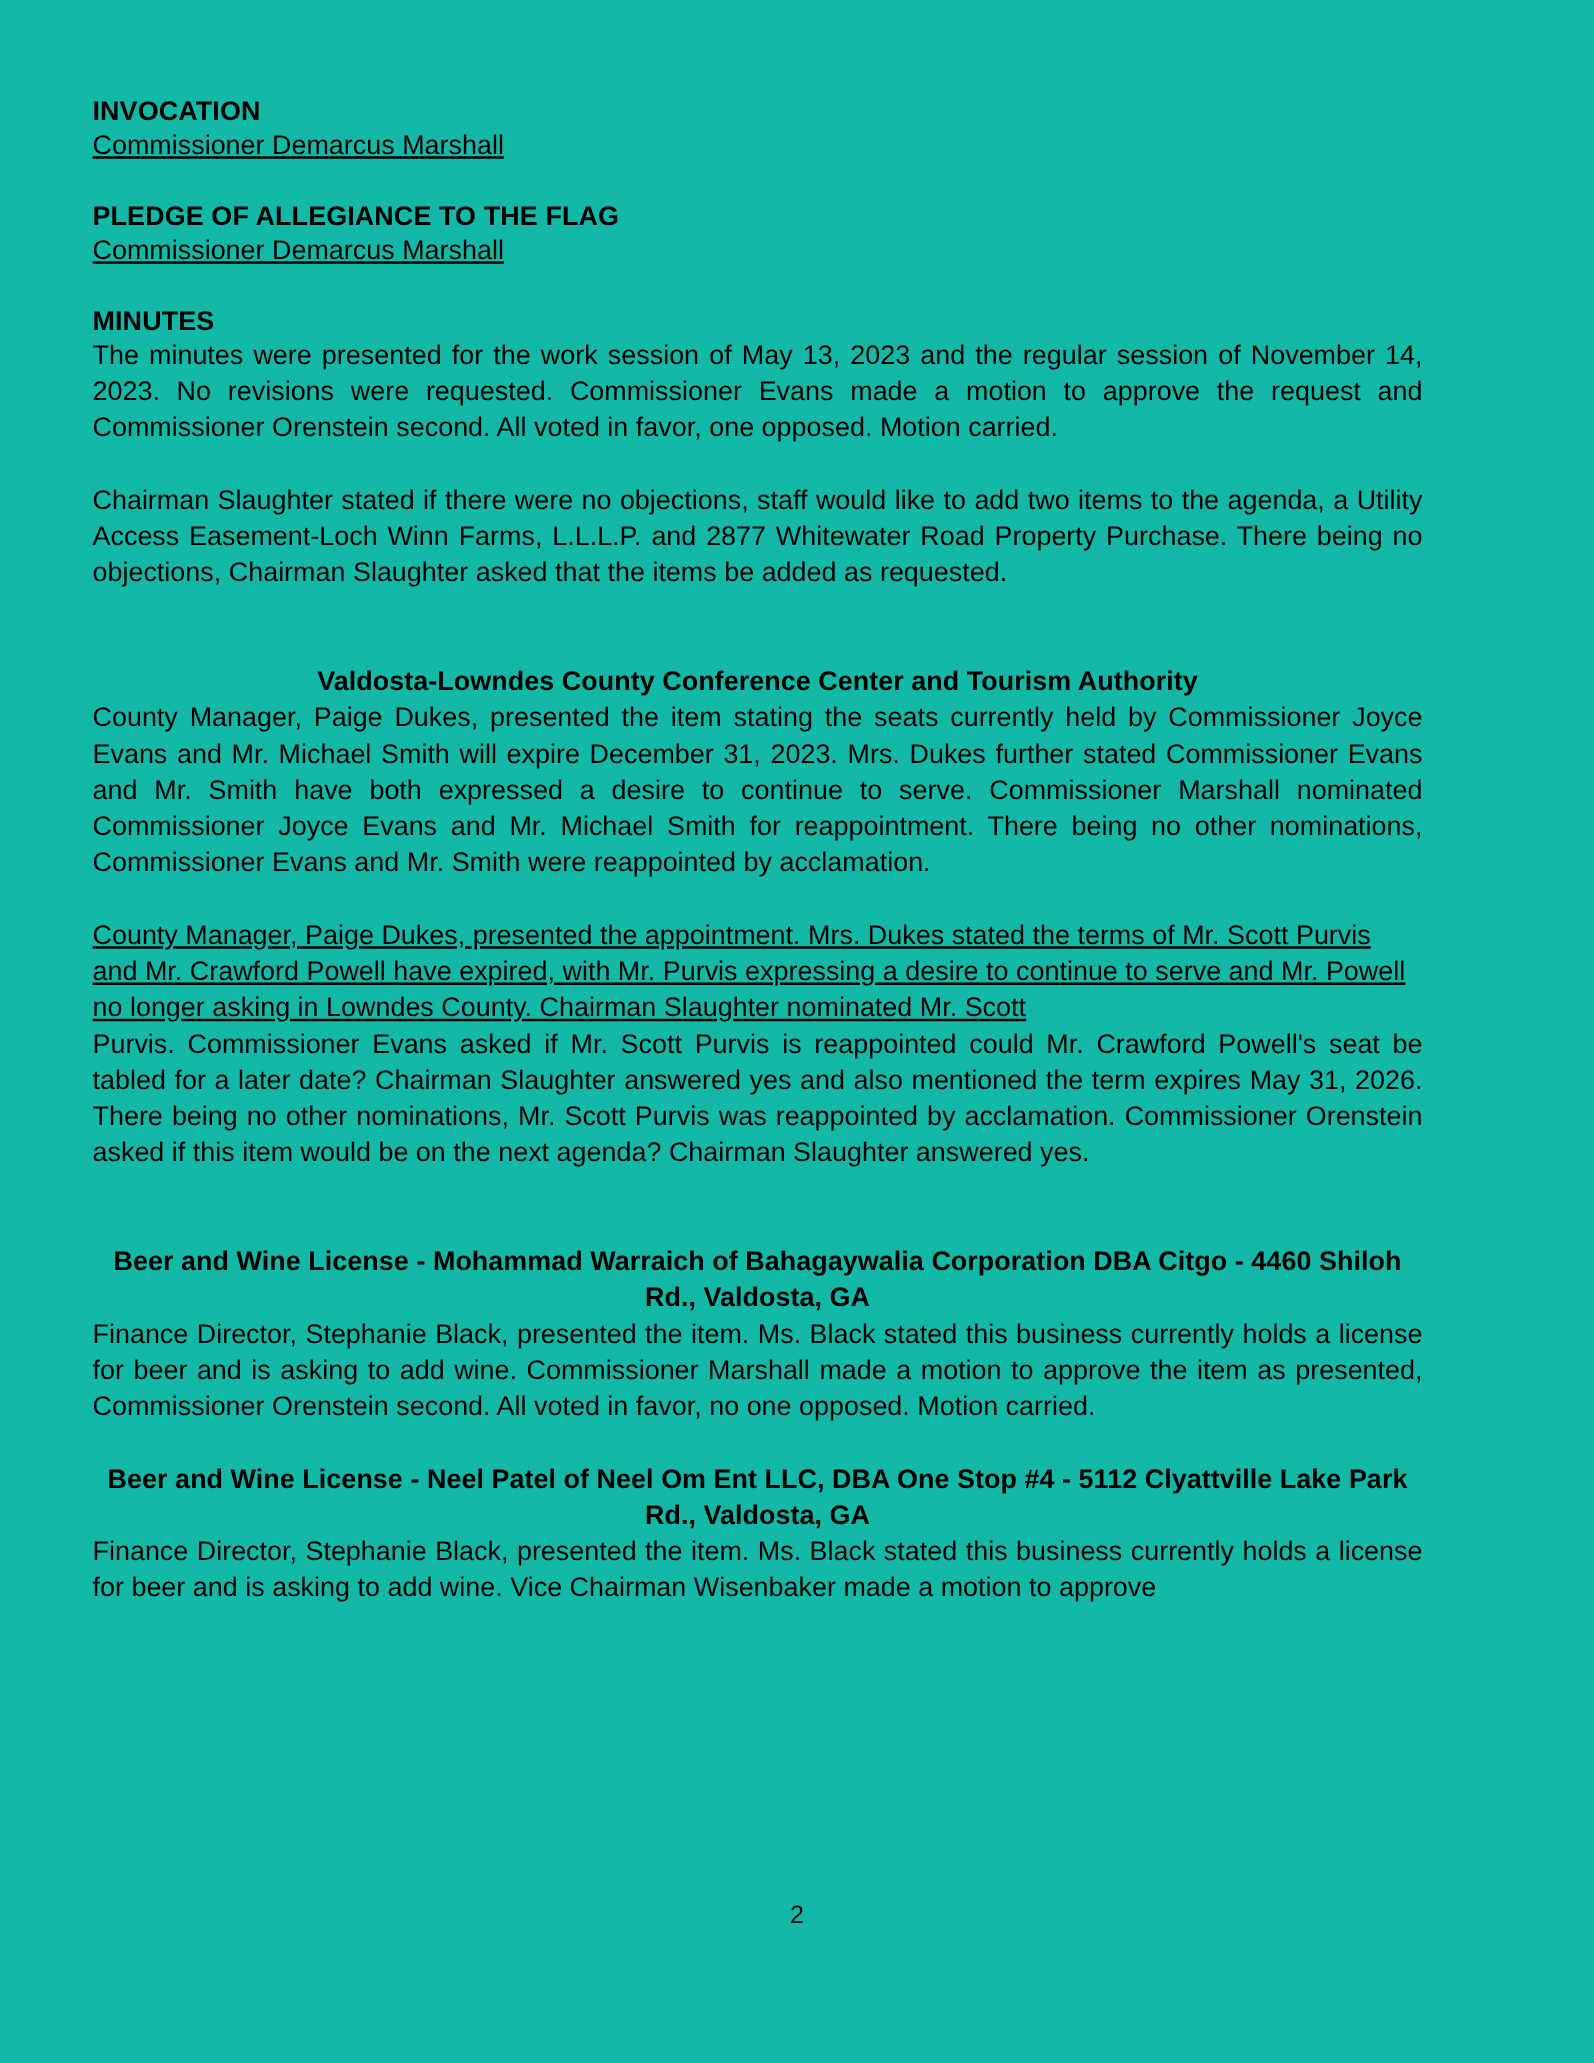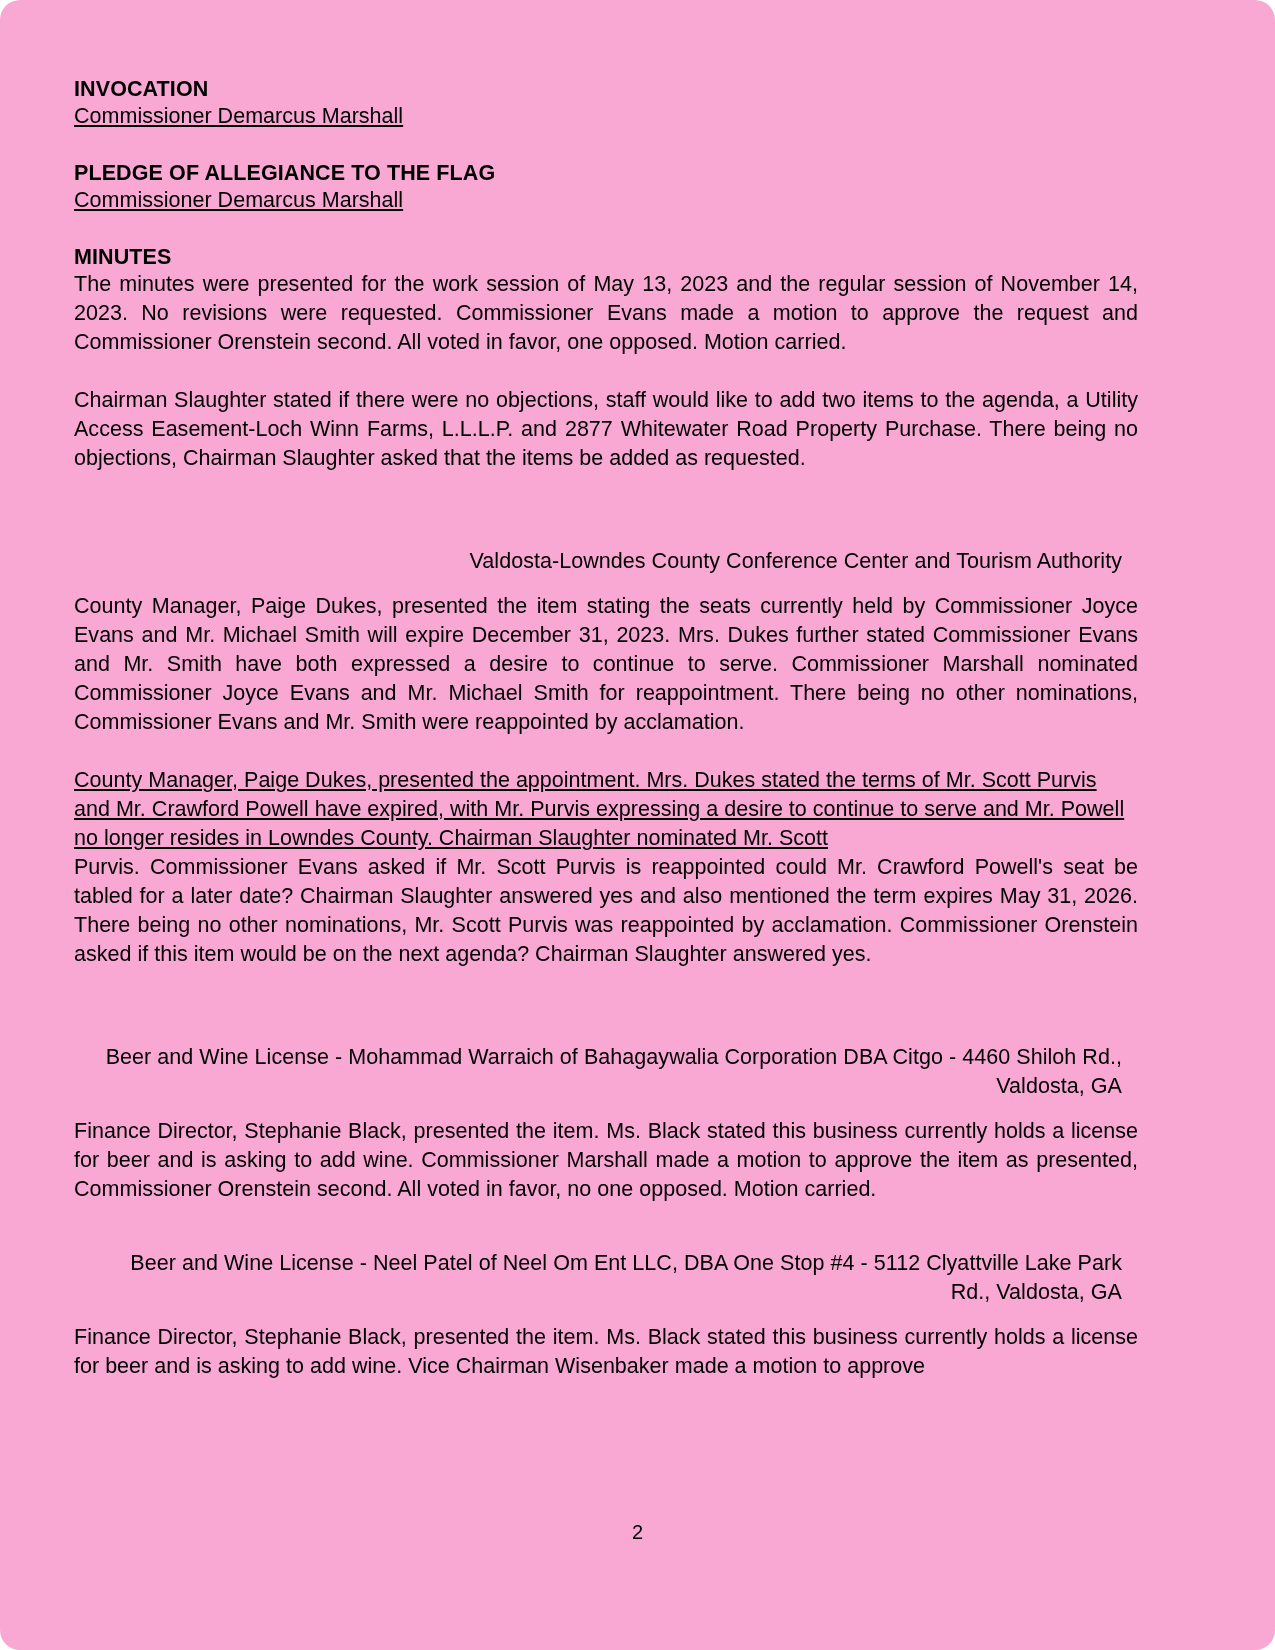--- a/index.html
+++ b/index.html
@@ -8,45 +8,44 @@
     background: #ffffff;
   }
   body {
     font-family: "Liberation Sans", sans-serif;
     color: #000000;
   }
   .page {
     position: relative;
     width: 1275px;
     height: 1650px;
-    background: #f9a8d4;
+    background: #14b8a6;
     margin: 0 auto;
     box-sizing: border-box;
     overflow: hidden;
-    border-radius: 20px;
   }
   .content {
     position: absolute;
     left: 74px;
     top: 76px;
     width: 1064px;
   }
   .h-section {
     font-size: 21.5px;
     font-weight: bold;
     line-height: 26px;
     margin: 0;
     letter-spacing: 0.1px;
   }
   .h-item {
     font-size: 21.5px;
-    font-weight: normal;
+    font-weight: bold;
     line-height: 29px;
-    margin: 16px;
-    text-align: right;
+    margin: 0;
+    text-align: center;
     letter-spacing: 0.05px;
   }
   .para {
     font-size: 21.5px;
     line-height: 29px;
     margin: 0;
     text-align: justify;
     text-justify: inter-word;
     letter-spacing: 0.02px;
   }
@@ -92,21 +91,21 @@
     <div class="gap-md"></div>
 
 
     <div class="gap-md"></div>
 
     <h3 class="h-item">Valdosta-Lowndes County Conference Center and Tourism Authority</h3>
     <p class="para">County Manager, Paige Dukes, presented the item stating the seats currently held by Commissioner Joyce Evans and Mr. Michael Smith will expire December 31, 2023.  Mrs. Dukes further stated Commissioner Evans and Mr. Smith have both expressed a desire to continue to serve.  Commissioner Marshall nominated Commissioner Joyce Evans and Mr. Michael Smith for reappointment.  There being no other nominations, Commissioner Evans and Mr. Smith were reappointed by acclamation.</p>
 
     <div class="gap-md"></div>
 
-    <p class="para ragged">County Manager, Paige Dukes, presented the appointment.  Mrs. Dukes stated the terms of Mr. Scott Purvis and Mr. Crawford Powell have expired, with Mr. Purvis expressing a desire to continue to serve and Mr. Powell no longer resides in Lowndes County.  Chairman Slaughter nominated Mr. Scott</p>
+    <p class="para ragged">County Manager, Paige Dukes, presented the appointment.  Mrs. Dukes stated the terms of Mr. Scott Purvis and Mr. Crawford Powell have expired, with Mr. Purvis expressing a desire to continue to serve and Mr. Powell no longer asking in Lowndes County.  Chairman Slaughter nominated Mr. Scott</p>
     <p class="para">Purvis.  Commissioner Evans asked if Mr. Scott Purvis is reappointed could Mr. Crawford Powell's seat be tabled for a later date?  Chairman Slaughter answered yes and also mentioned the term expires May 31, 2026.  There being no other nominations, Mr. Scott Purvis was reappointed by acclamation.  Commissioner Orenstein asked if this item would be on the next agenda?  Chairman Slaughter answered yes.</p>
 
     <div class="gap-md"></div>
 
 
     <div class="gap-md"></div>
 
     <h3 class="h-item">Beer and Wine License - Mohammad Warraich of Bahagaywalia Corporation DBA Citgo - 4460 Shiloh Rd., Valdosta, GA</h3>
     <p class="para">Finance Director, Stephanie Black, presented the item.  Ms. Black stated this business currently holds a license for beer and is asking to add wine.  Commissioner Marshall made a motion to approve the item as presented, Commissioner Orenstein second.  All voted in favor, no one opposed.  Motion carried.</p>
 

